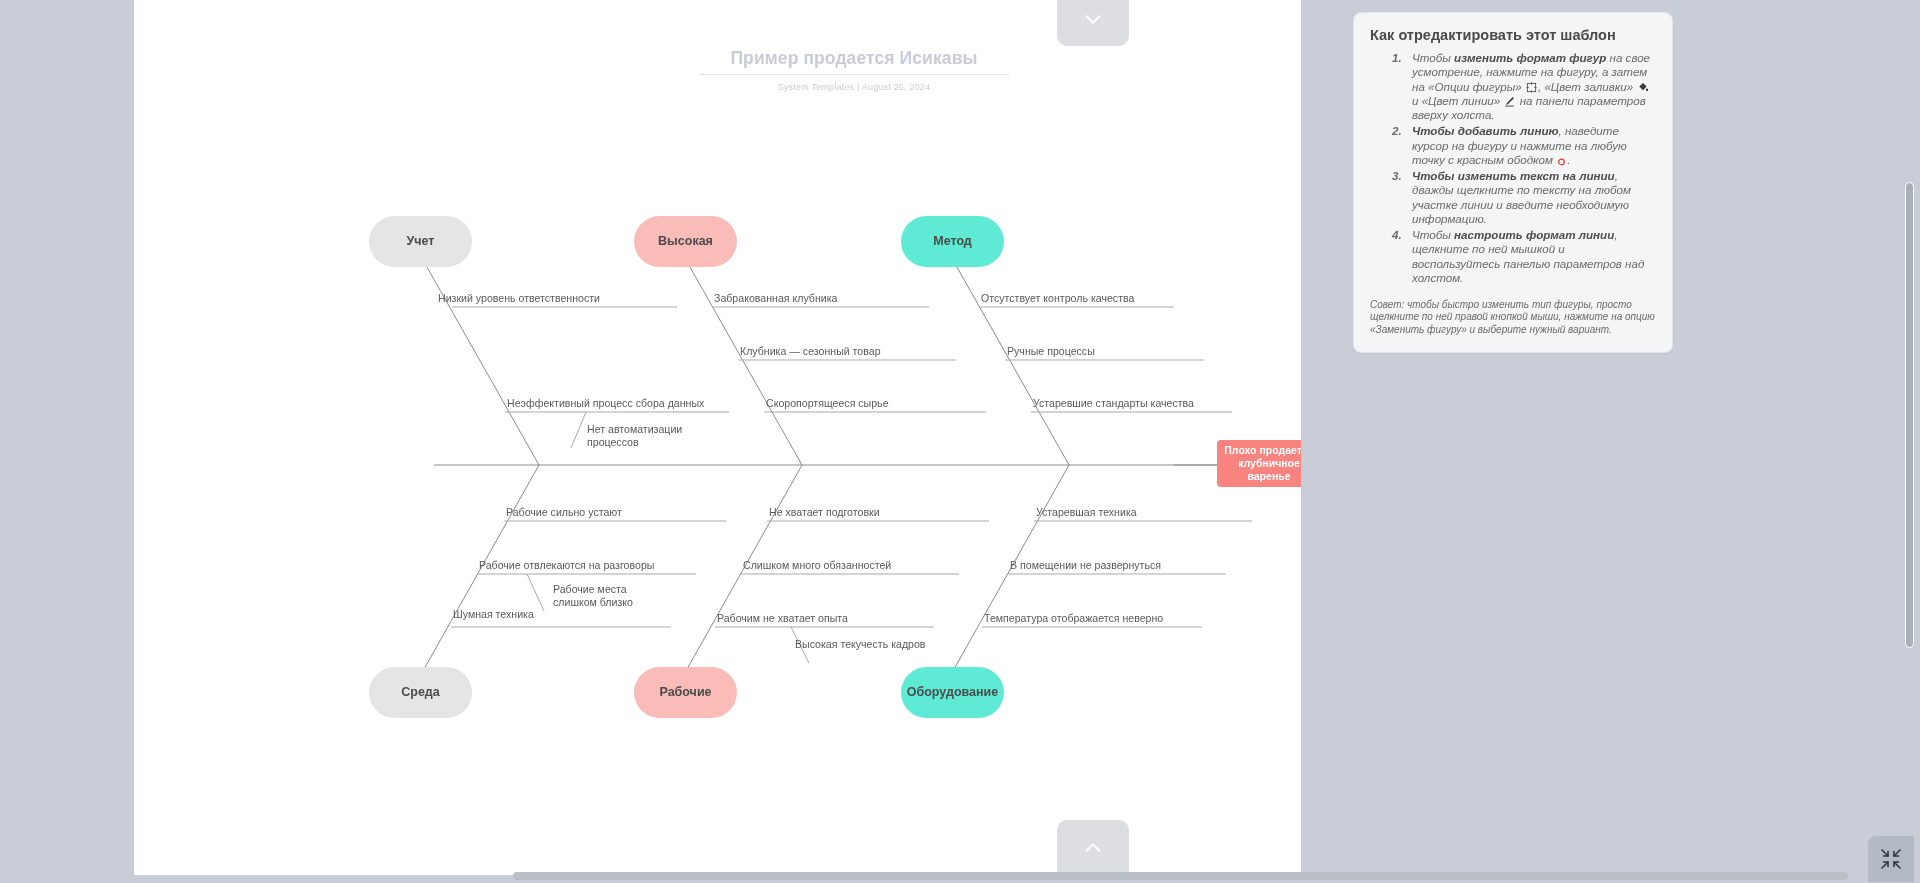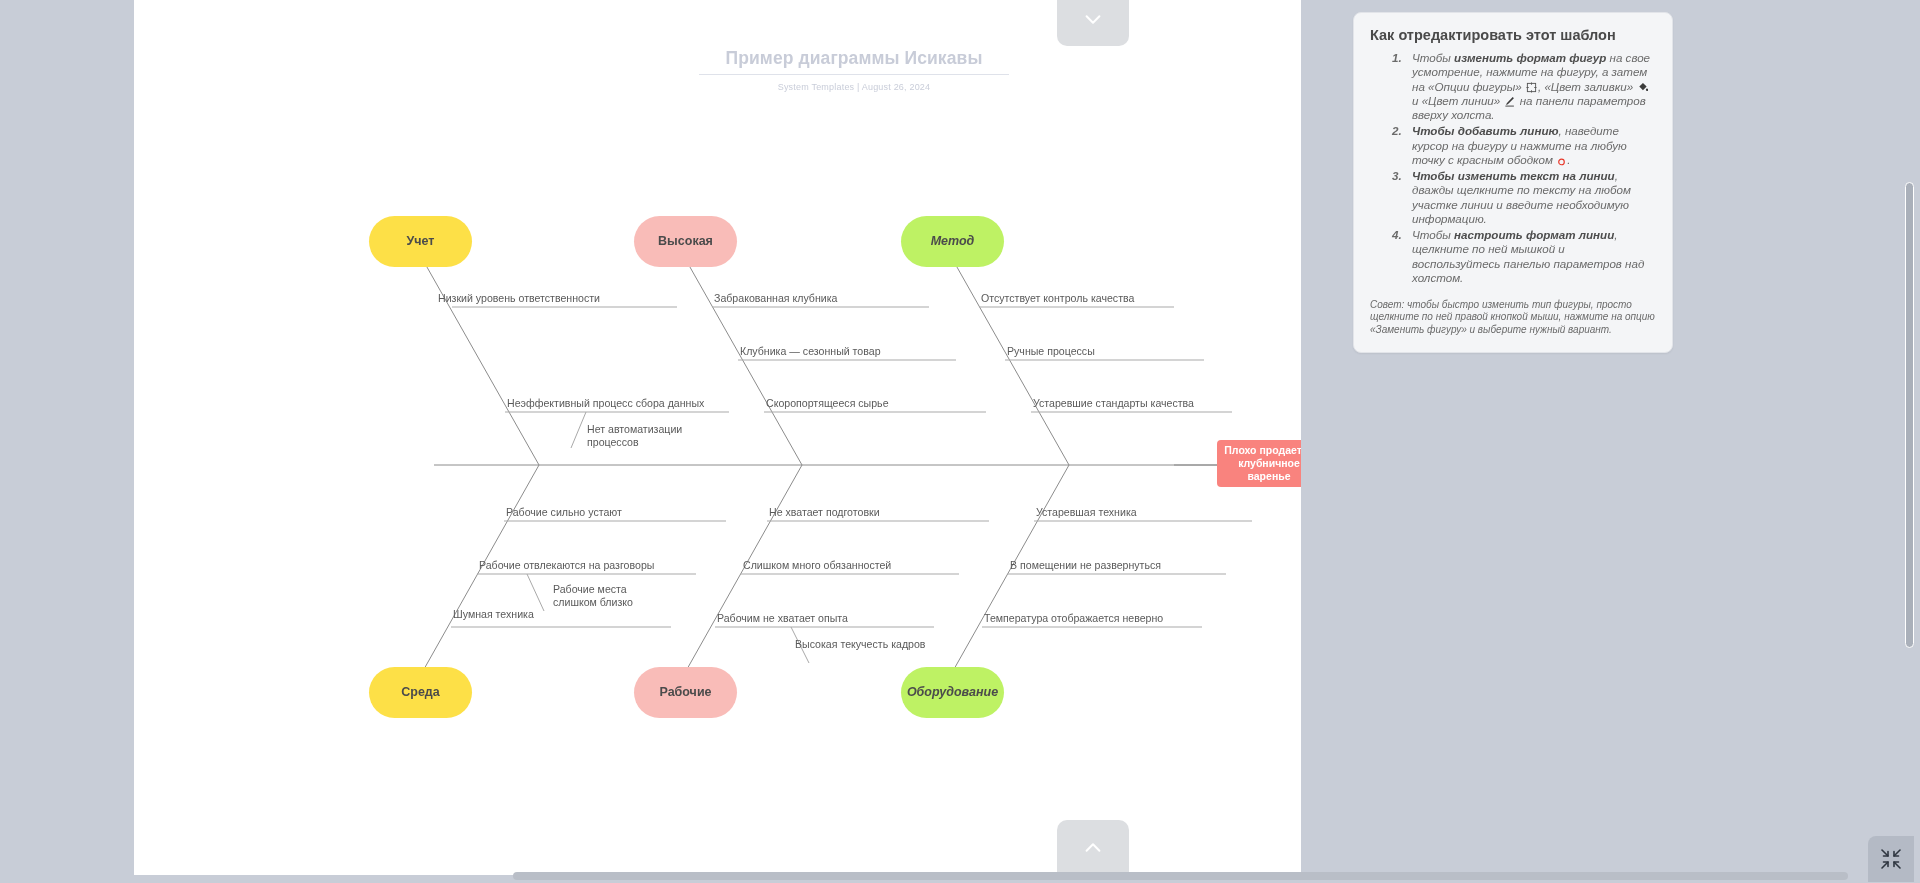--- a/index.html
+++ b/index.html
@@ -43,23 +43,23 @@
 
   
   .cat-node {
     position: absolute;
     width: 103px; height: 51px;
     border-radius: 26px;
     display: flex; align-items: center; justify-content: center;
     font-size: 12.5px; font-weight: bold; color: #4b4b4b;
     text-align: center; line-height: 1.15;
   }
-  .cat-l1 { background: #fde047; }
+  .cat-l1 { background: #e5e5e5; }
   .cat-l2 { background: #f9bcb8; }
-  .cat-l3 { background: #bef264; font-style: italic; }
+  .cat-l3 { background: #5eead4; }
 
   
   #effect-box {
     position: absolute;
     left: 1083px; top: 440px;
     width: 104px; height: 47px;
     background: #f9837e;
     border-radius: 4px;
     display: flex; align-items: center; justify-content: center;
     text-align: center;
@@ -156,21 +156,21 @@
   }
 </style>
 </head>
 <body>
 
 <div id="app">
 
   <div id="doc-page">
 
     <div id="doc-heading">
-      <div id="doc-title">Пример диаграммы Исикавы</div>
+      <div id="doc-title">Пример продается Исикавы</div>
       <div id="doc-subtitle">System Templates  |  August 26, 2024</div>
     </div>
 
     <svg id="fishbone" viewBox="0 0 1167 875" preserveAspectRatio="none">
       <g stroke="#8c8c8c" stroke-width="1" fill="none">
 
         <line x1="300" y1="465" x2="1083" y2="465"></line>
 
         <line x1="285" y1="253" x2="405" y2="465"></line>
         <line x1="548" y1="253" x2="668" y2="465"></line>

